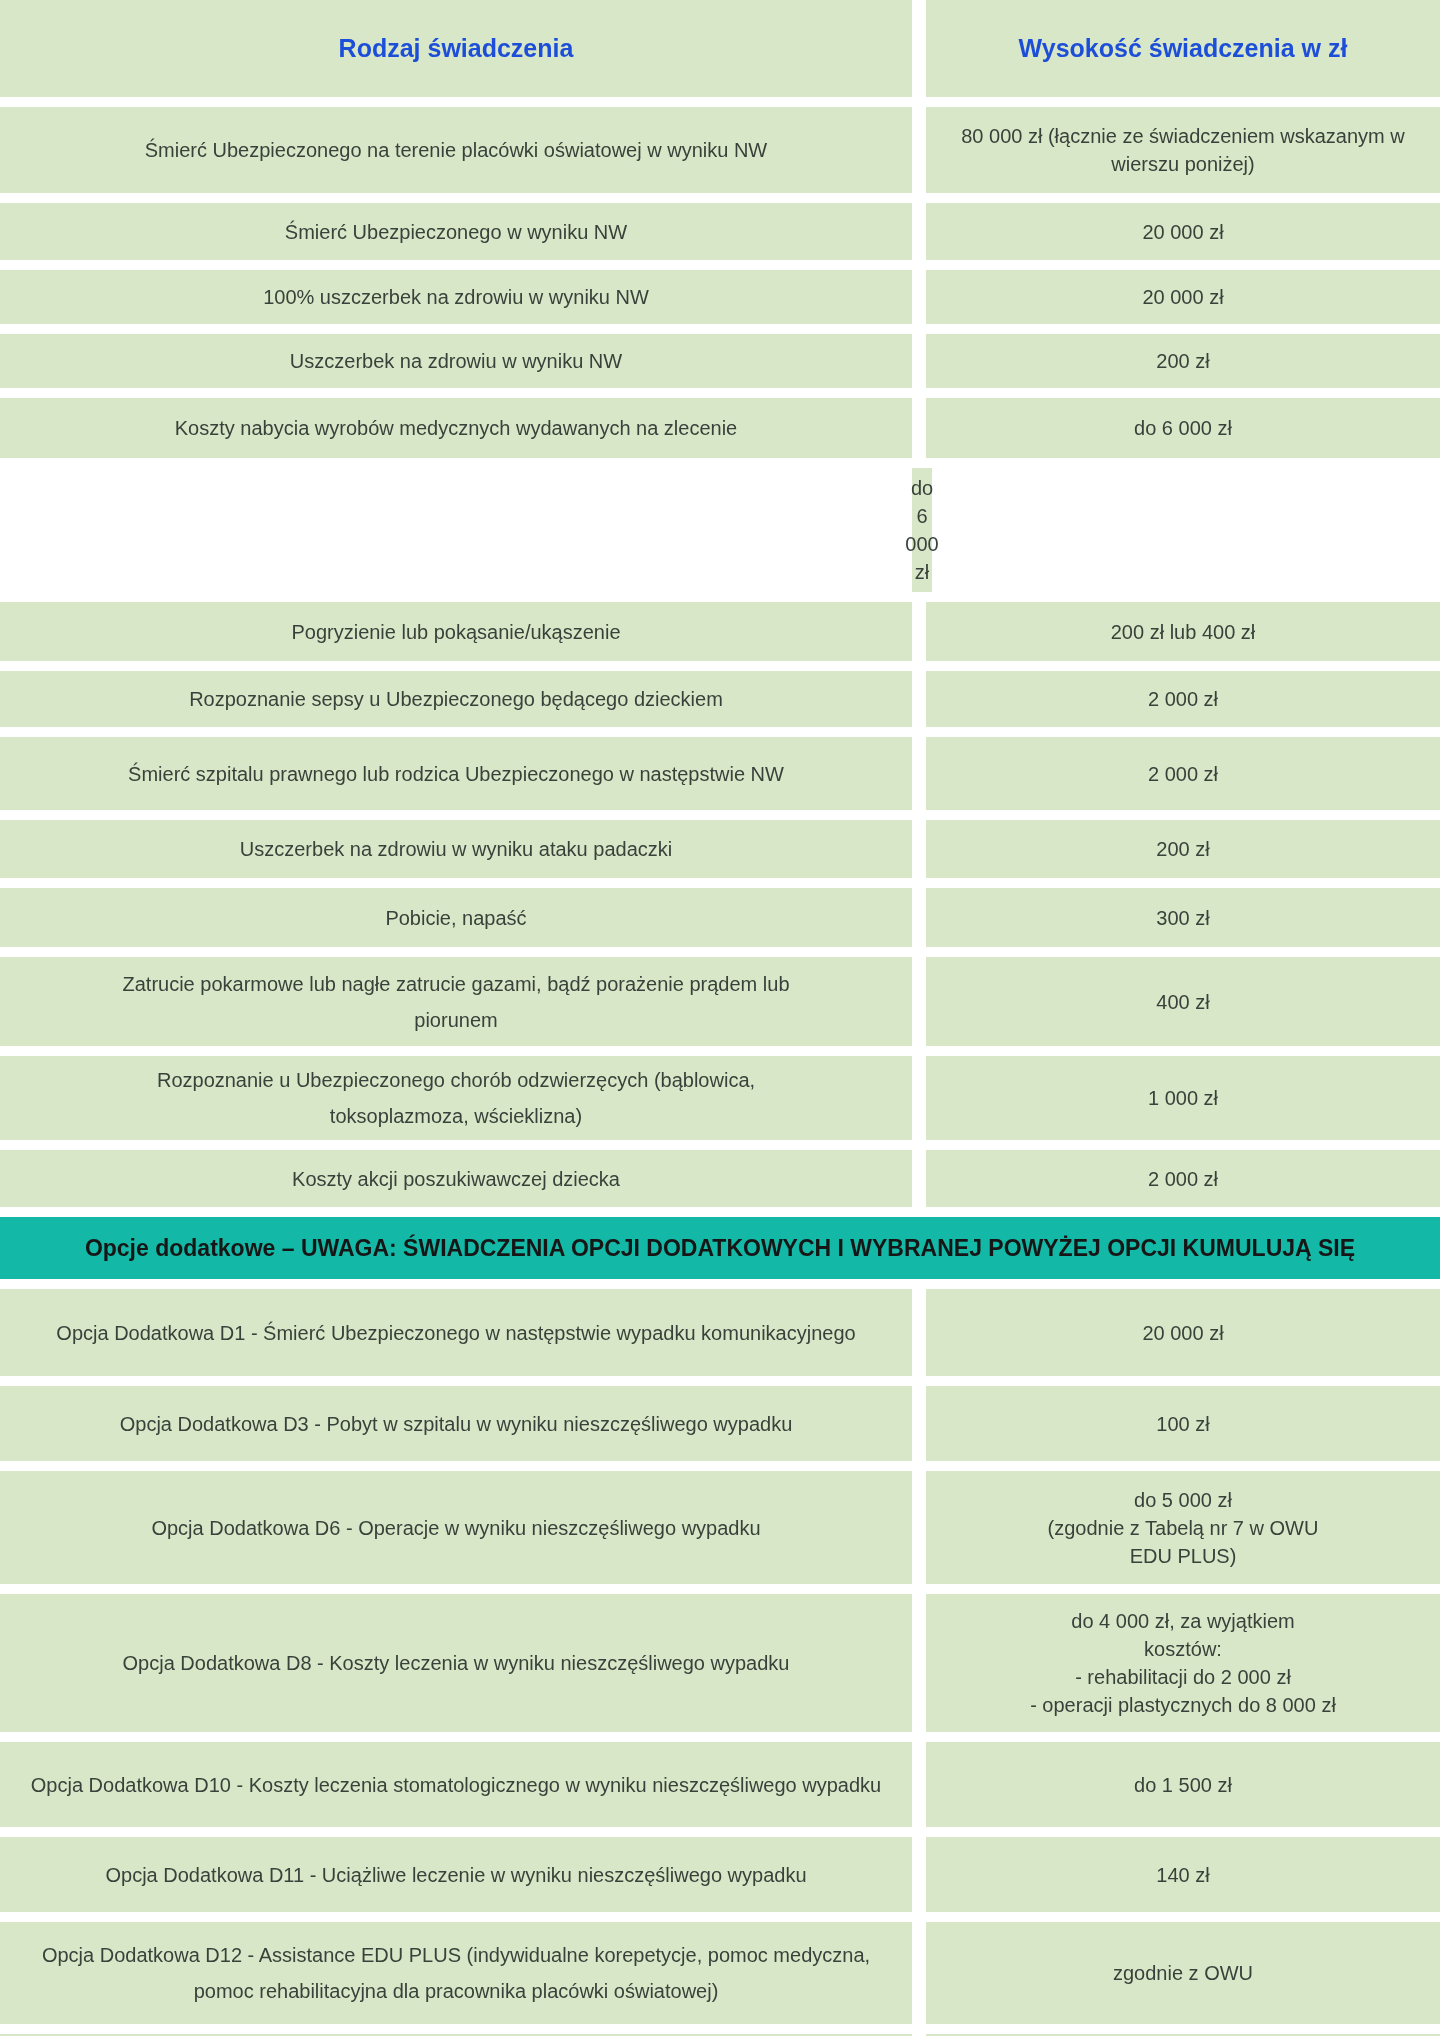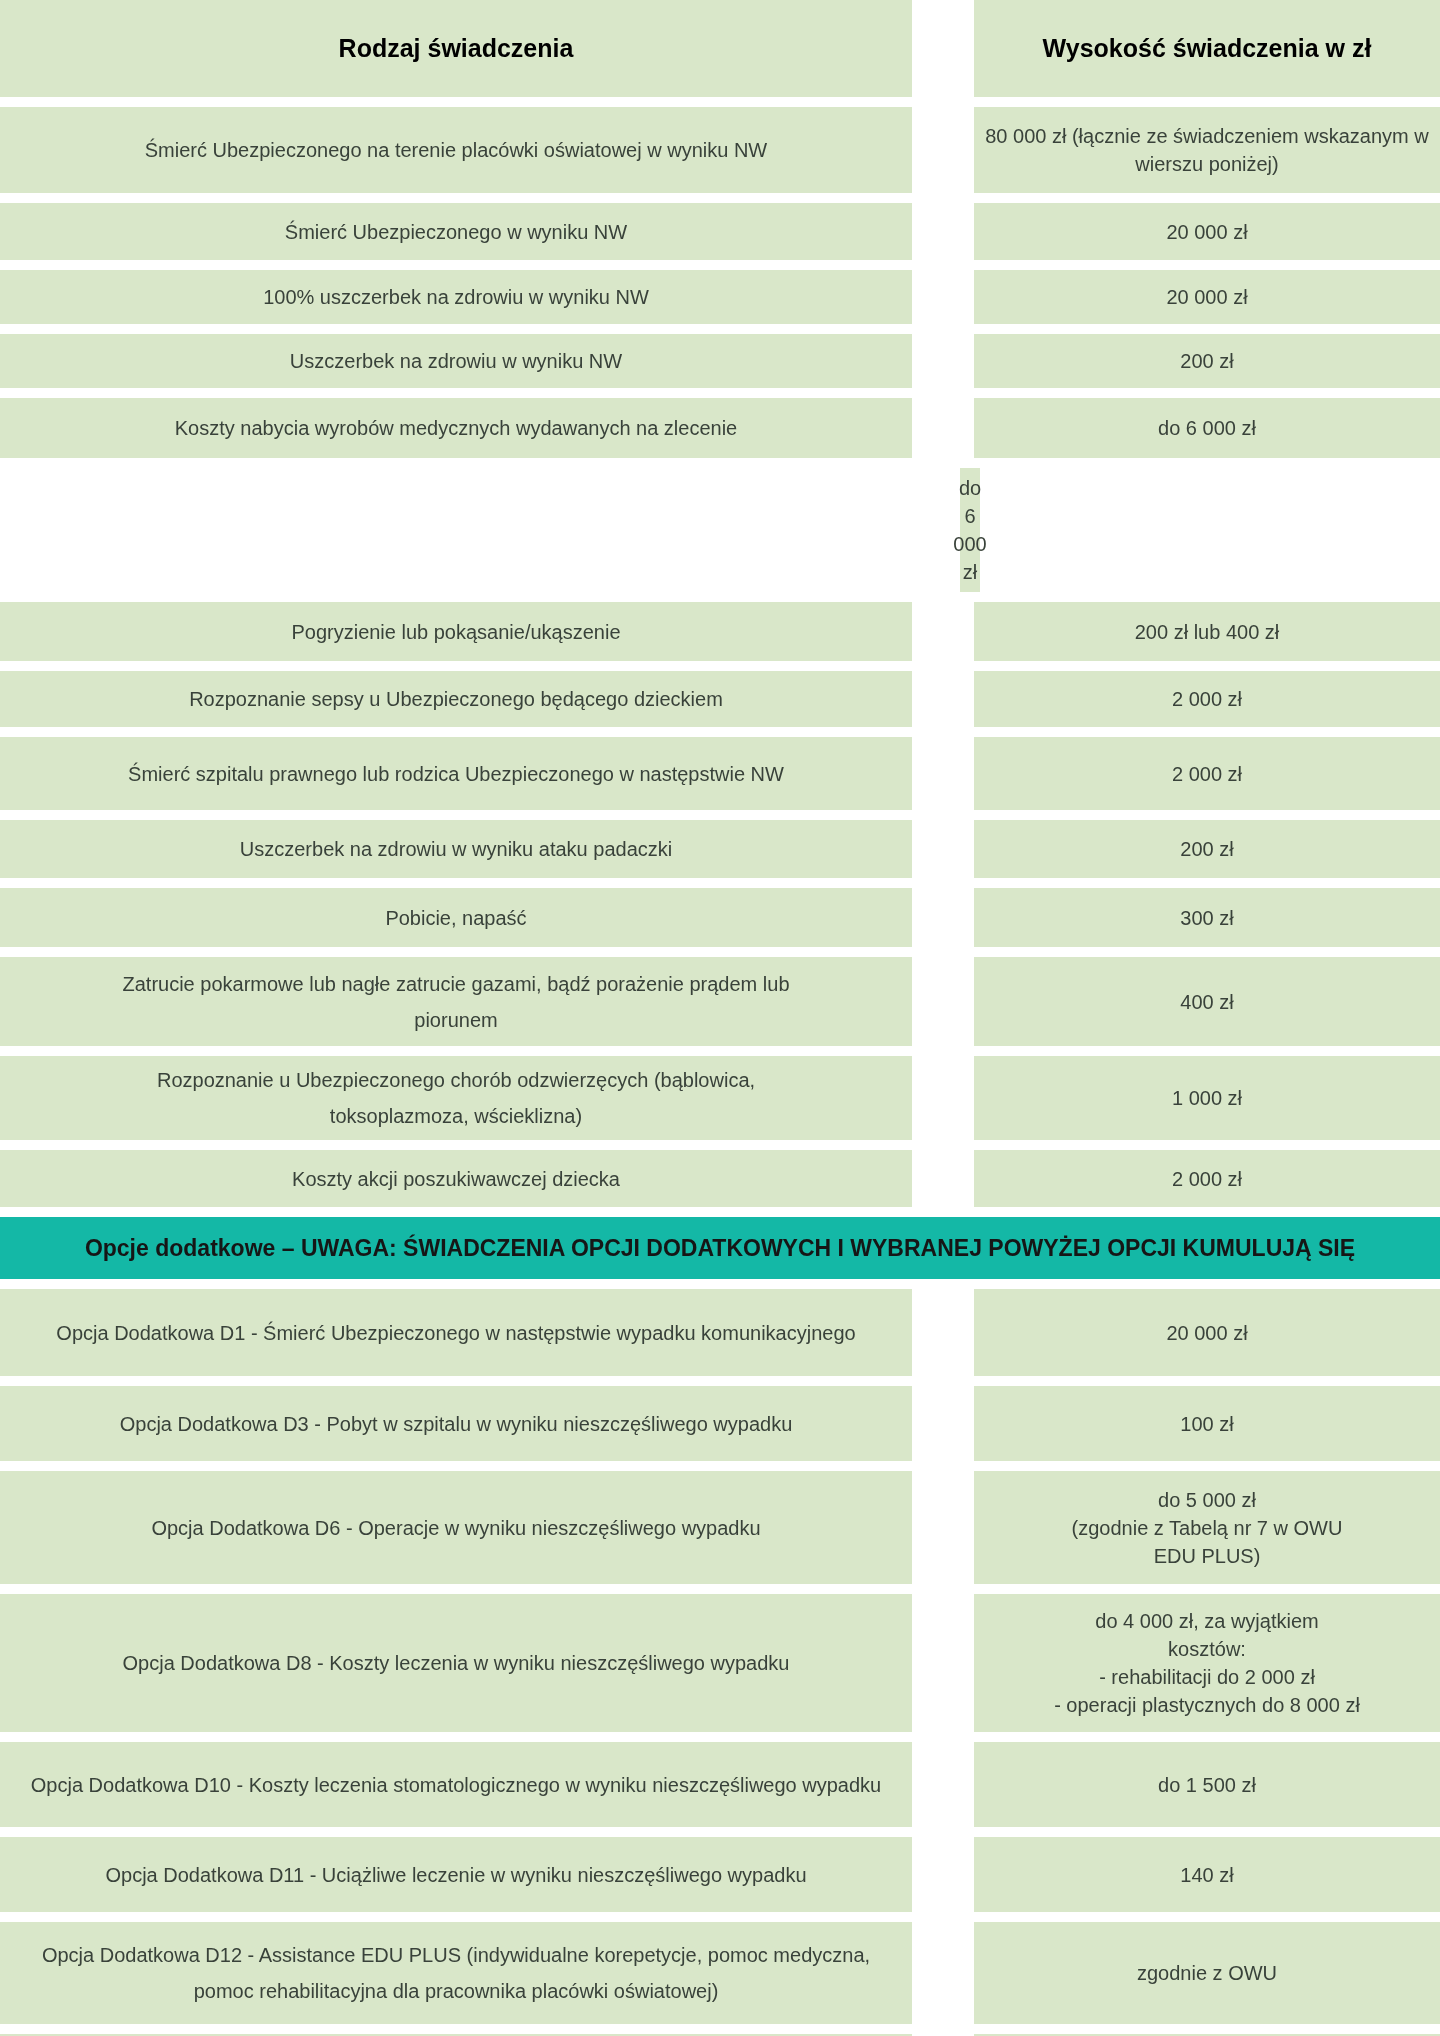--- a/index.html
+++ b/index.html
@@ -24,26 +24,26 @@
   .cell {
     background: #d9e7c9;
     display: flex;
     align-items: center;
     justify-content: center;
     text-align: center;
     font-size: 20px;
     white-space: pre-line;
   }
   .cell.left  { padding: 6px 4px;  line-height: 1.8; }
-  .cell.right { padding: 6px 10px; line-height: 1.4; margin-left: 48px; }
+  .cell.right { padding: 6px 10px; line-height: 1.4; }
   .gap { background: transparent; }
   .header-row .cell {
     font-weight: bold;
     font-size: 25px;
-    color: #000000;
+    color: #1d4ed8;
     line-height: 1.3;
   }
   .section-row {
     background: #14b8a6;
     display: flex;
     align-items: center;
     justify-content: center;
     text-align: center;
     font-weight: bold;
     font-size: 23px;

